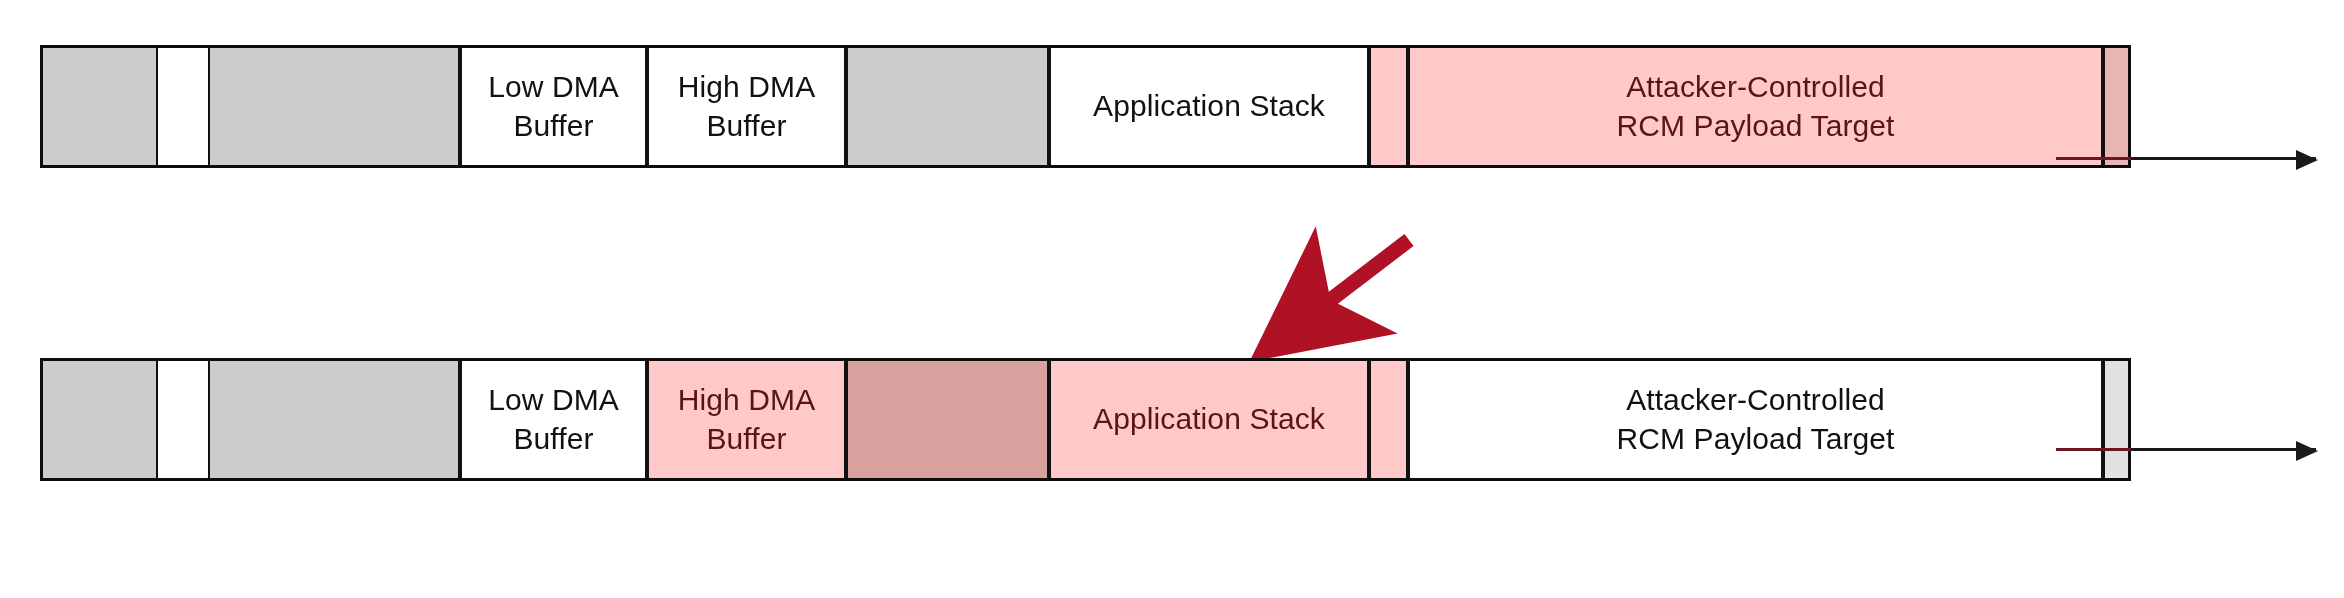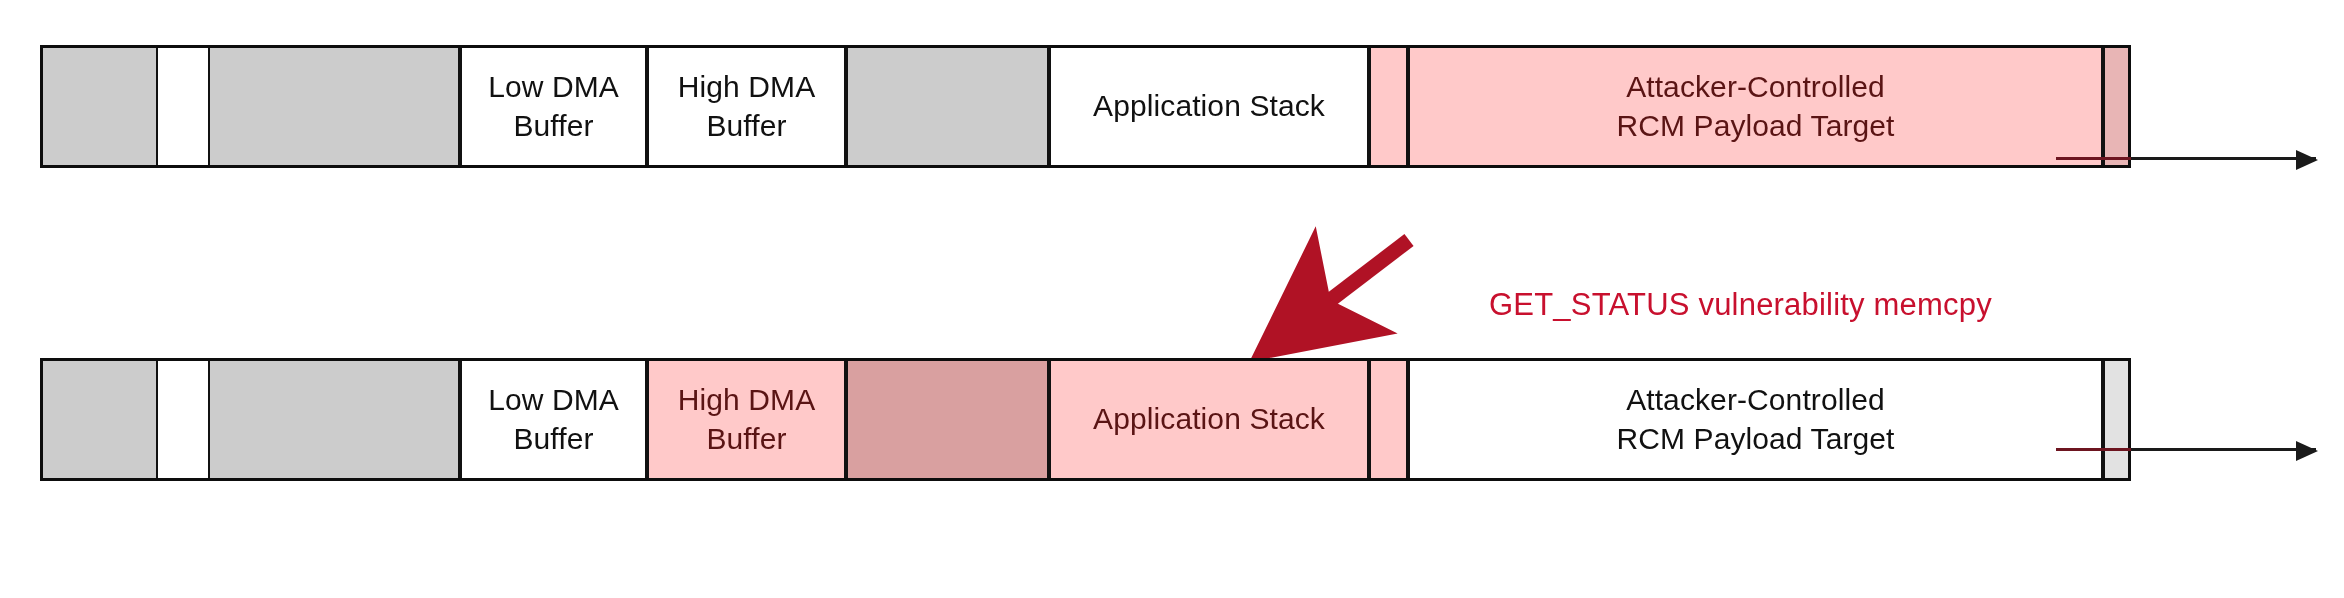--- a/index.html
+++ b/index.html
@@ -72,21 +72,20 @@
 
   <svg class="attackarrow" width="2344" height="598">
     <defs>
       <marker id="ahead" markerWidth="9" markerHeight="9" refX="6.6" refY="4.5" orient="auto">
         <path d="M0,0 L9,4.5 L0,9 L2.2,4.5 z" fill="#b01225"></path>
       </marker>
     </defs>
     <line x1="1409" y1="240" x2="1278" y2="340" stroke="#b01225" stroke-width="15" marker-end="url(#ahead)"></line>
   </svg>
 
-  <div class="attacklabel" style="left:1489px;top:287px;">GET_STATUS vulnerability memcpy</div>
 
   <div class="memrow" id="row2" style="left:0px;top:358px;height:123px;width:2344px;">
     <div id="row2-segs">
         <div class="seg" style="left: 40px; width: 118px; background: rgb(204, 204, 204); color: rgb(17, 17, 17);"><span class="lbl"></span></div>
         <div class="seg nofill" style="left: 158px; width: 50px; background: rgb(255, 255, 255); color: rgb(17, 17, 17);"><span class="lbl"></span></div>
         <div class="seg" style="left: 208px; width: 252px; background: rgb(204, 204, 204); color: rgb(17, 17, 17);"><span class="lbl"></span></div>
         <div class="seg" style="left: 460px; width: 187px; background: rgb(255, 255, 255); color: rgb(17, 17, 17);"><span class="lbl">Low DMA
 Buffer</span></div>
         <div class="seg" style="left: 647px; width: 199px; background: rgb(255, 201, 201); color: rgb(90, 20, 20);"><span class="lbl">High DMA
 Buffer</span></div>

